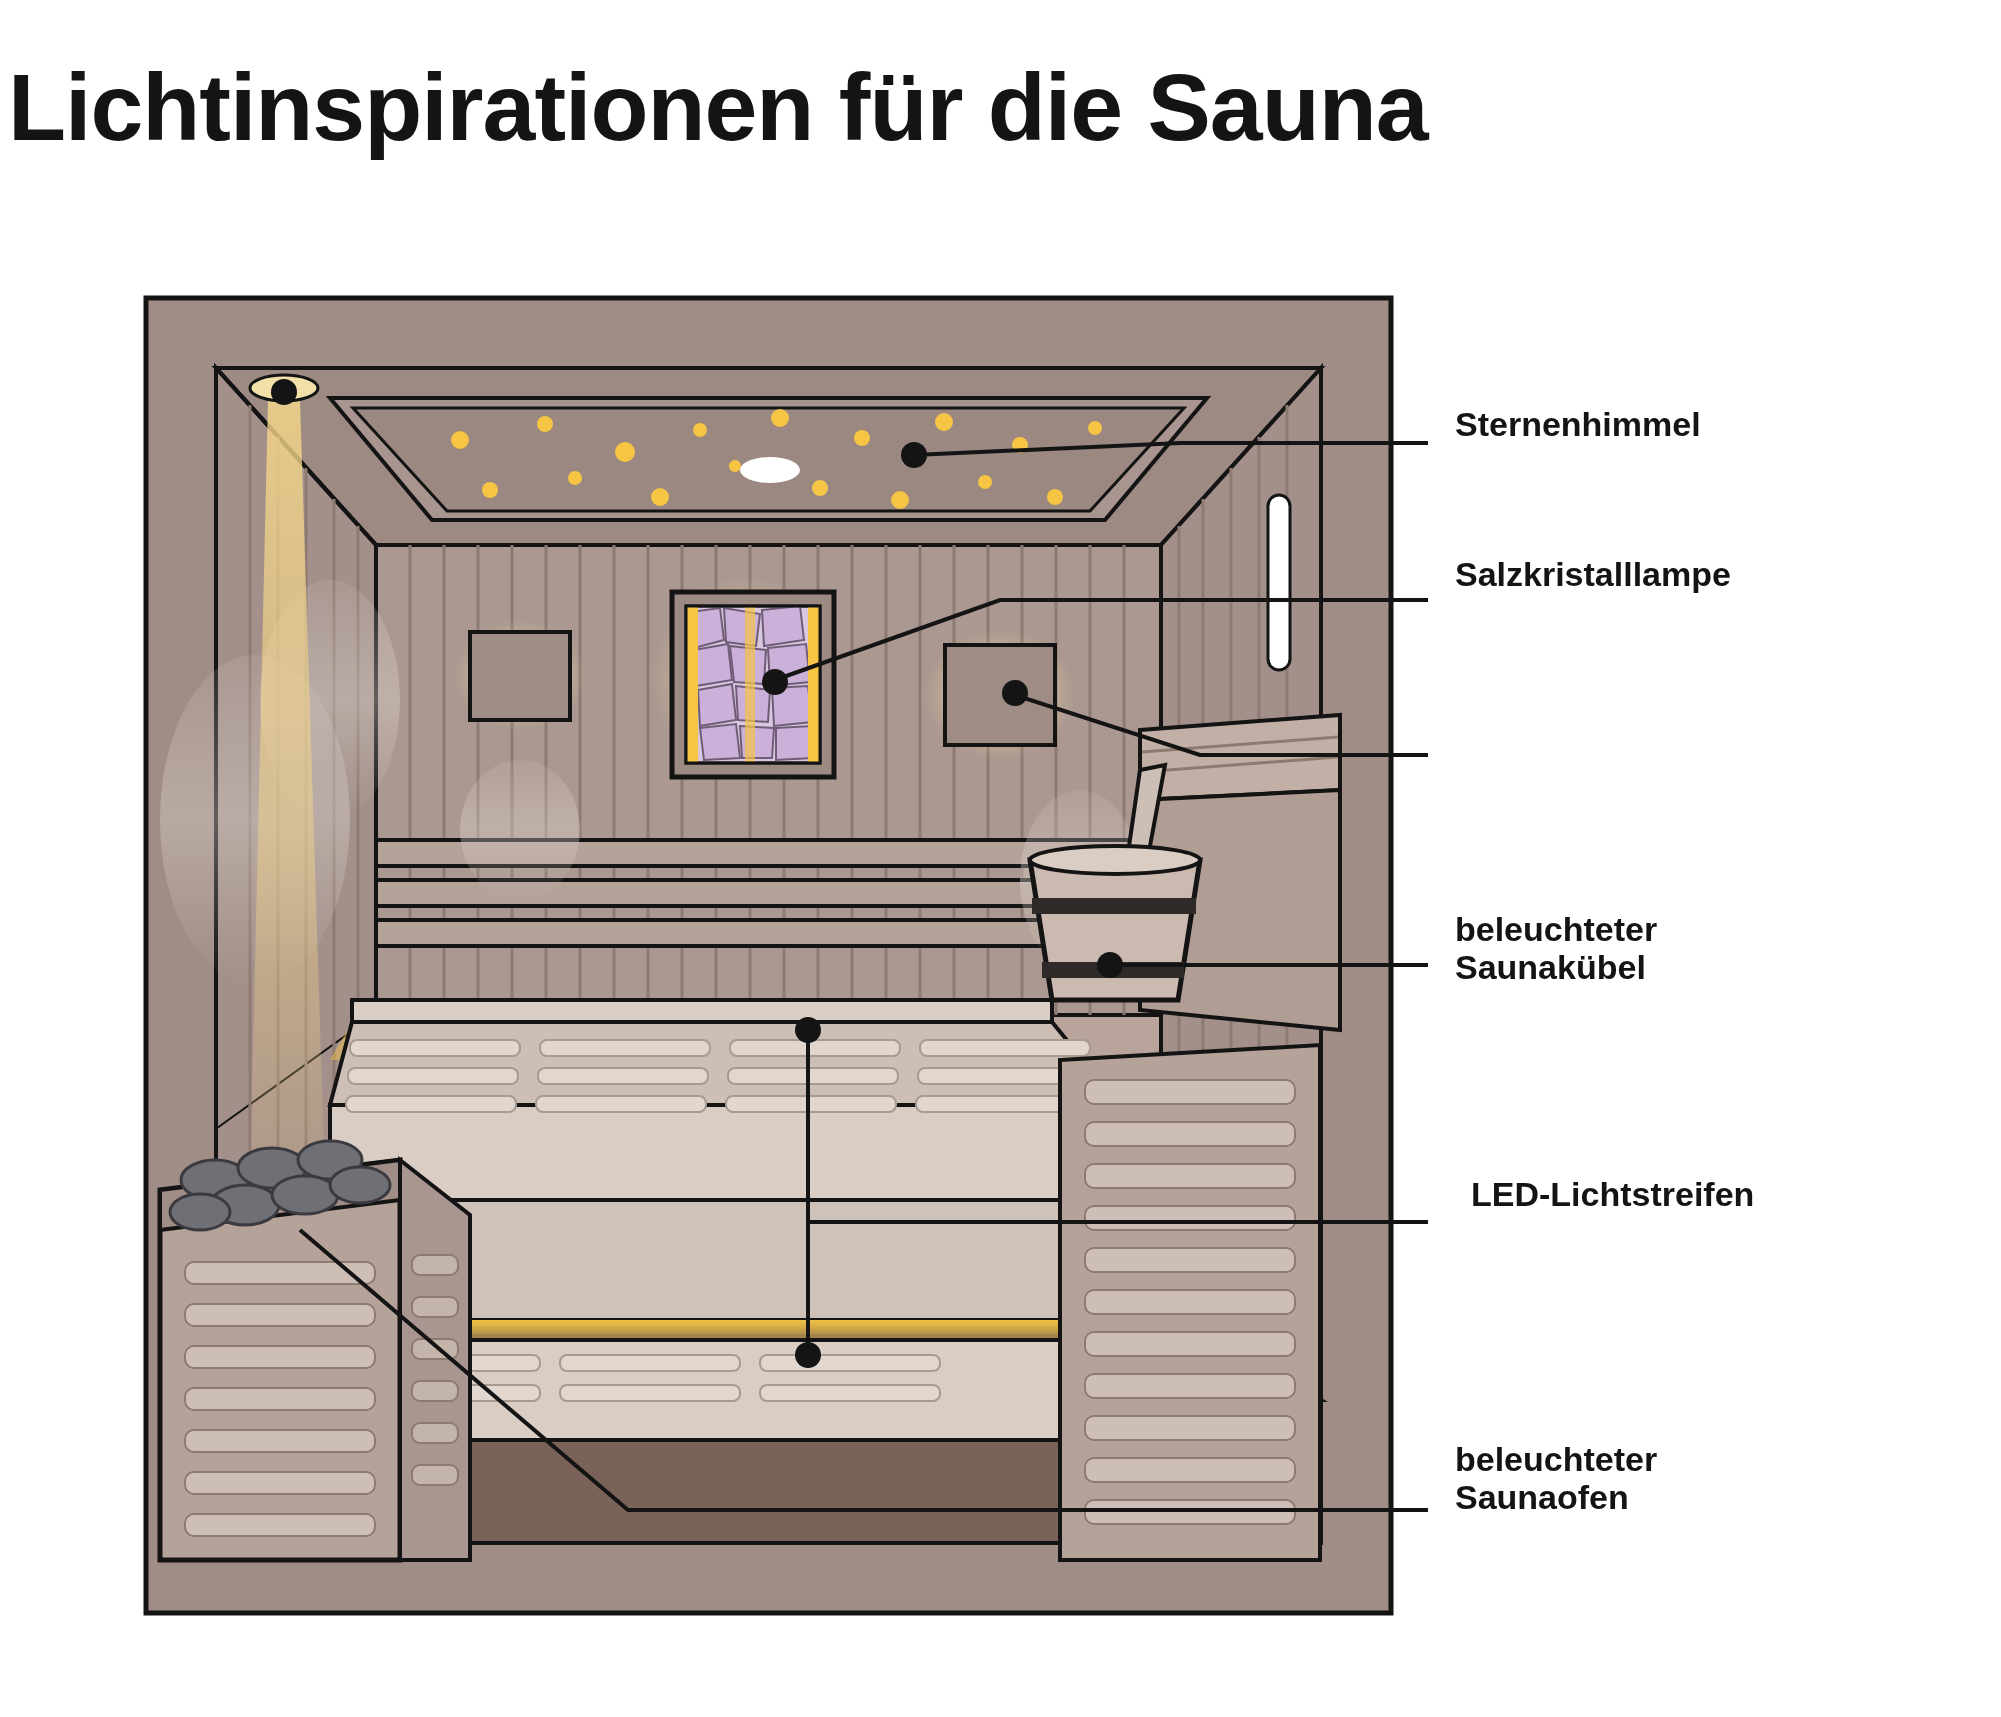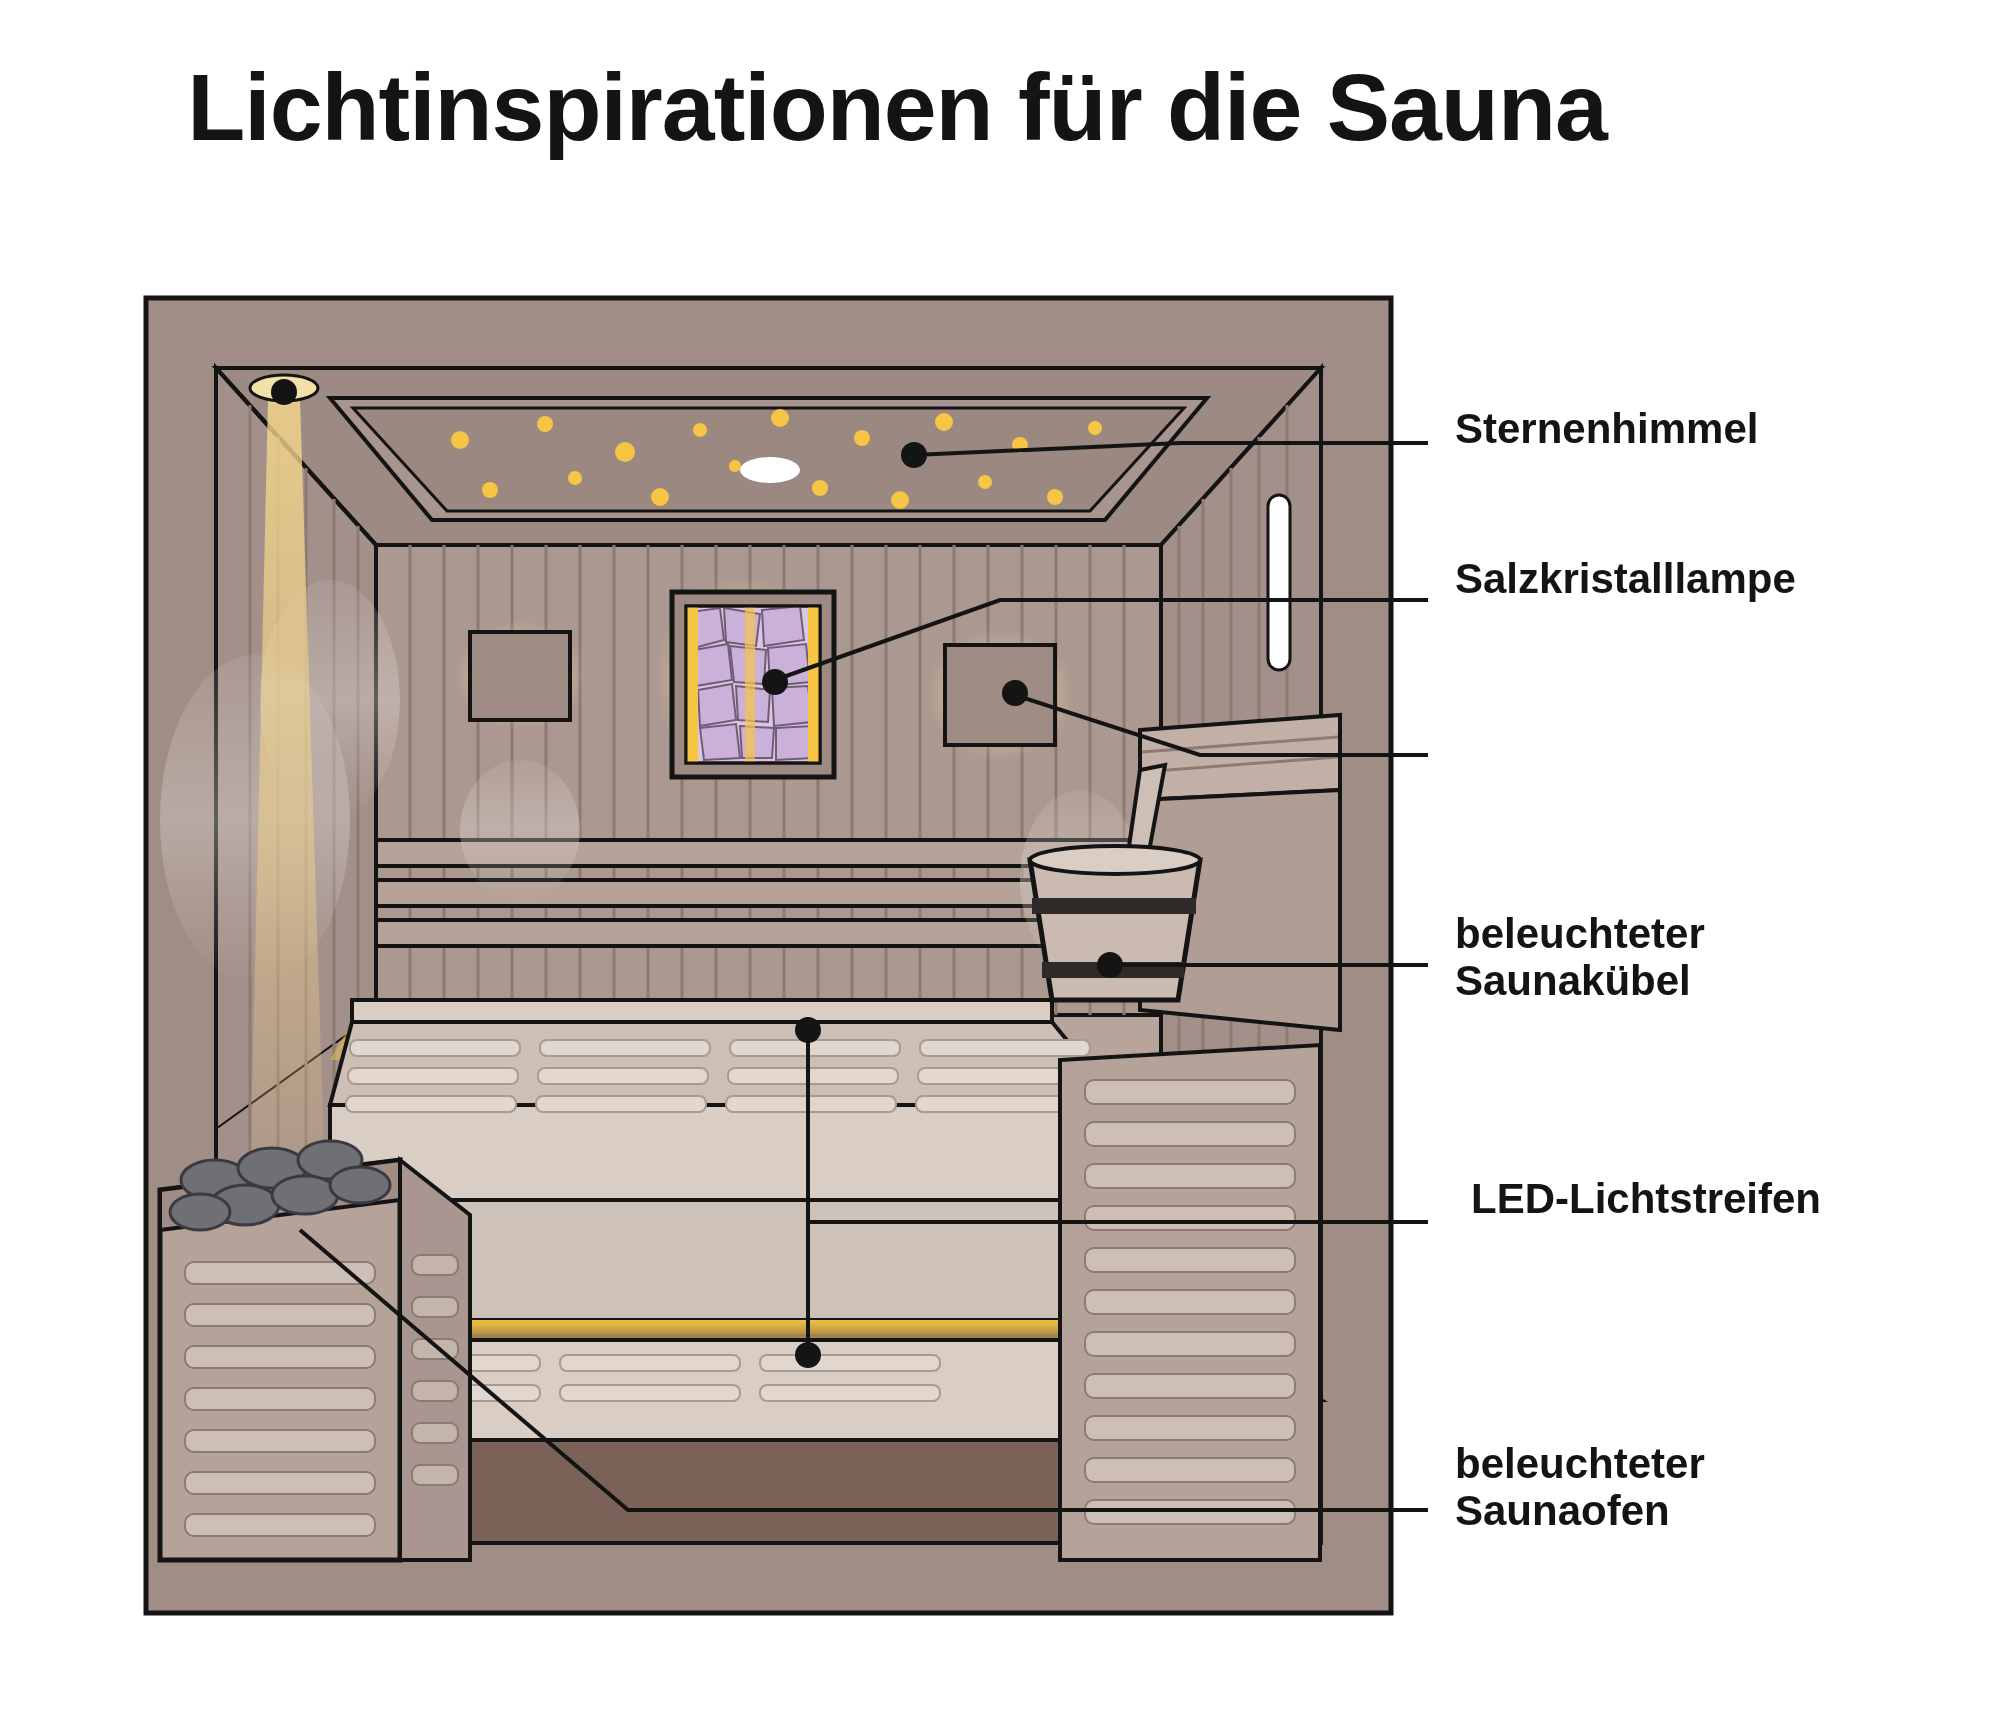--- a/index.html
+++ b/index.html
@@ -1,25 +1,25 @@
 <!DOCTYPE html>
 <html lang="de"><head>
 <meta charset="utf-8">
 <style>
   html,body{margin:0;padding:0;background:#ffffff;}
   body{width:2001px;height:1717px;font-family:"Liberation Sans",sans-serif;color:#1a1a1a;overflow:hidden;}
   .stage{position:relative;width:2001px;height:1717px;}
   .title{
-    position:absolute;left:17px;top:58px;width:1760px;text-align:center;
+    position:absolute;left:8px;top:58px;width:1760px;text-align:left;
     font-size:95px;font-weight:700;letter-spacing:-1px;color:#141414;
     line-height:1.05;
   }
   .diagram{position:absolute;left:0;top:0;width:2001px;height:1717px;}
   .label{
-    position:absolute;font-size:42px;font-weight:700;color:#141414;line-height:1.12;
+    position:absolute;font-size:34px;font-weight:700;color:#141414;line-height:1.12;
     white-space:pre-line;
   }
   .lbl-stern{left:1455px;top:405px;}
   .lbl-salz{left:1455px;top:555px;}
   .lbl-holz{left:1455px;top:700px;}
   .lbl-kuebel{left:1455px;top:910px;}
   .lbl-led{left:1455px;top:1175px;margin-left:16px;}
   .lbl-ofen{left:1455px;top:1440px;}
 </style>
 </head>

